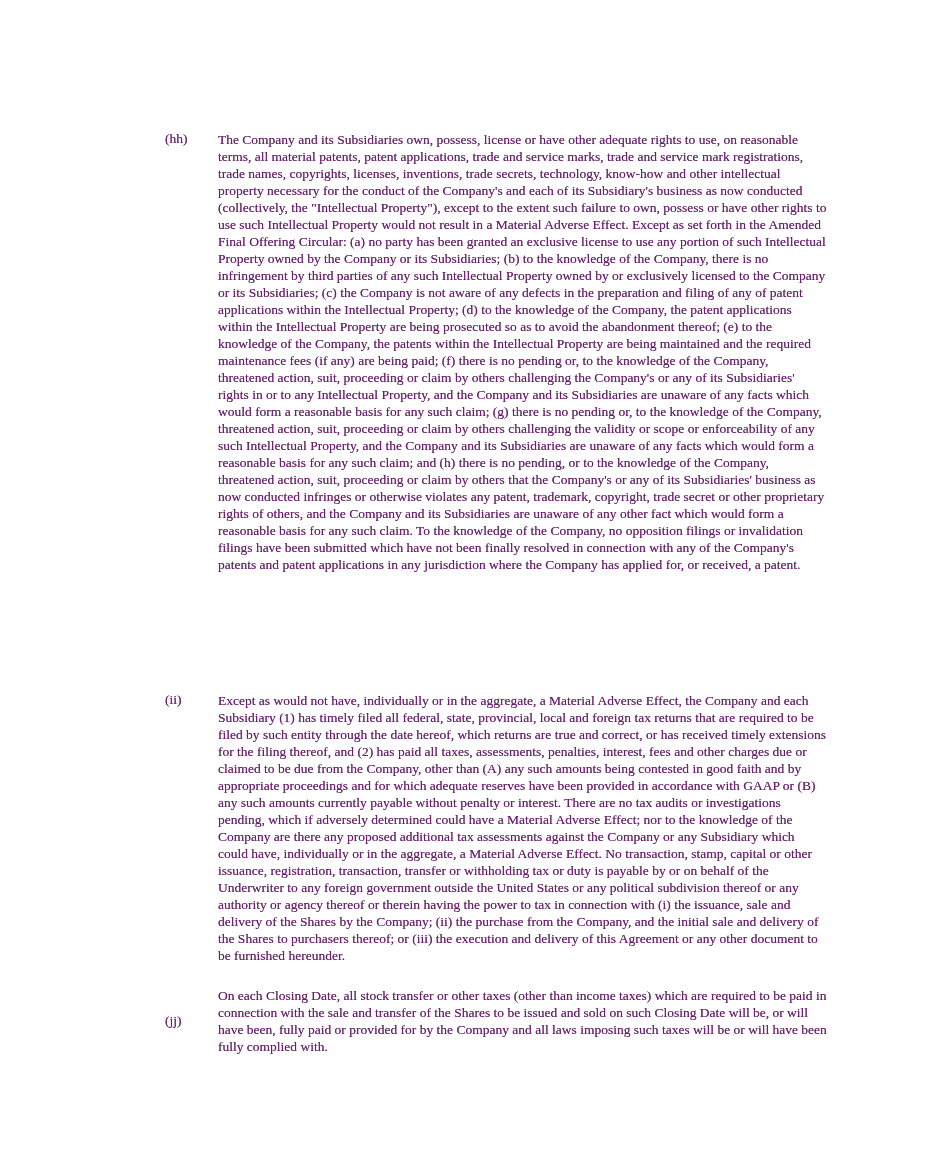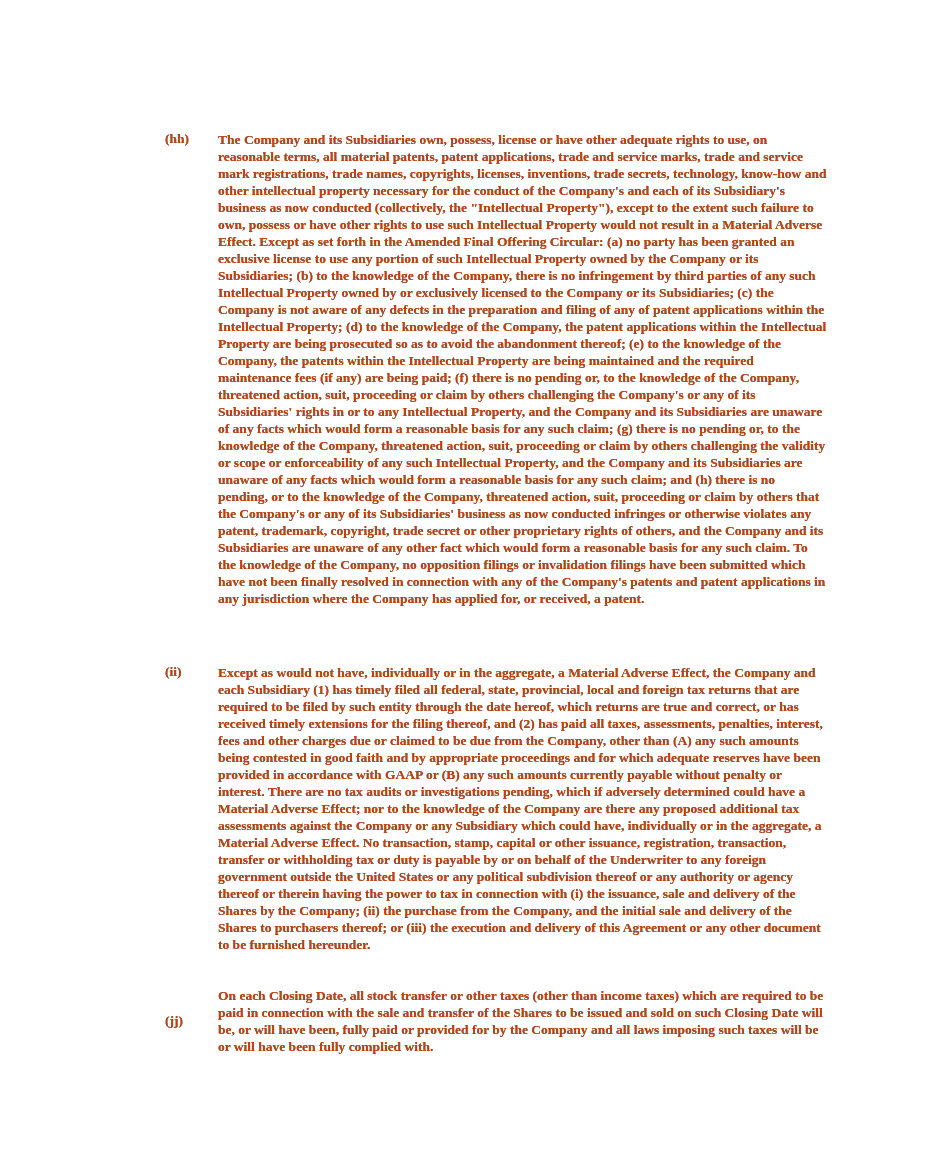--- a/index.html
+++ b/index.html
@@ -6,23 +6,22 @@
     margin: 0;
     padding: 0;
     background: #ffffff;
   }
   .page {
     position: relative;
     width: 931px;
     height: 1176px;
     background: #ffffff;
     font-family: "Liberation Serif", "DejaVu Serif", serif;
-    color: #c2410c;
+    color: #701a75;
     overflow: hidden;
-    font-weight: bold;
   }
   .para {
     position: absolute;
     left: 165px;
     width: 662px;
     display: flex;
     align-items: flex-start;
   }
   .para-label {
     width: 53px;
@@ -32,21 +31,21 @@
     text-shadow: 0 0 0.5px rgba(0,0,0,0.55);
   }
   .para-text {
     width: 609px;
     font-size: 13.5px;
     line-height: 17px;
     text-align: left;
     text-shadow: 0 0 0.5px rgba(0,0,0,0.55);
   }
   .para-hh { top: 131px; }
-  .para-ii { top: 664px; justify-content: center; }
+  .para-ii { top: 692px; justify-content: center; }
   .para-jj { top: 987px; align-items: center; }
   .page-number {
     position: absolute;
     top: 1060px;
     left: 0;
     width: 931px;
     text-align: center;
     font-size: 13.5px;
     line-height: 16.9px;
     text-shadow: 0 0 0.5px rgba(0,0,0,0.55);

